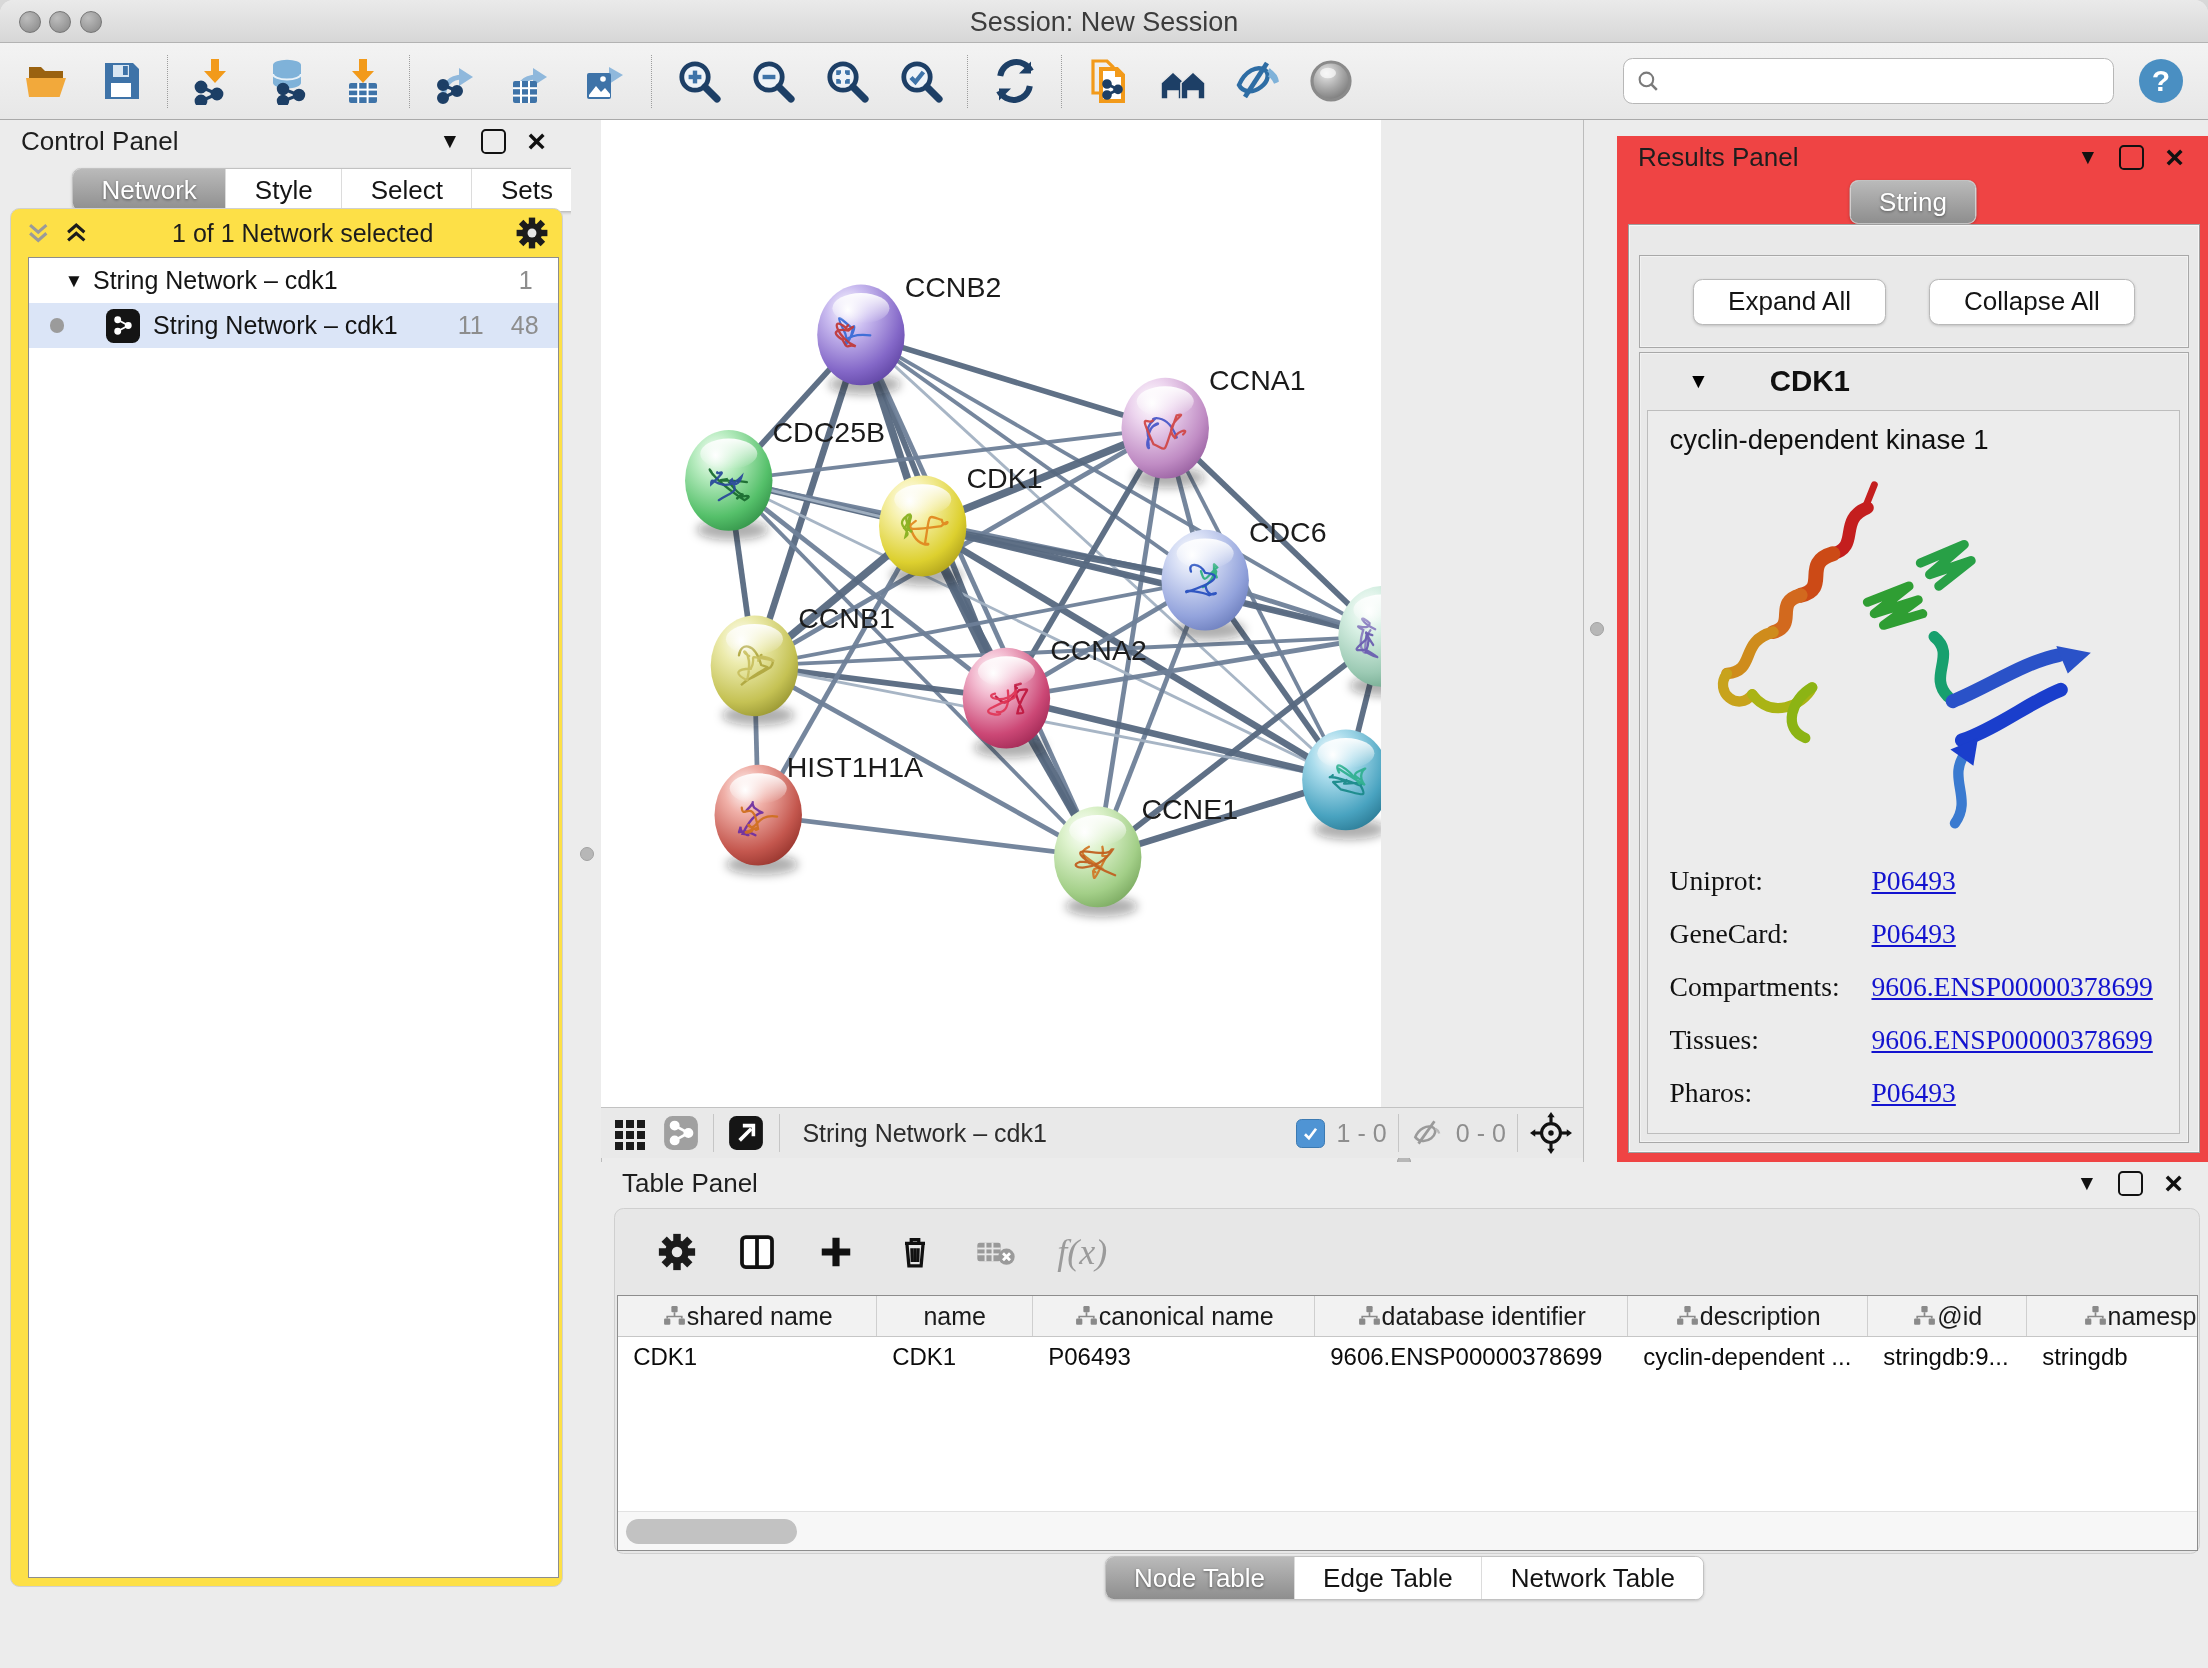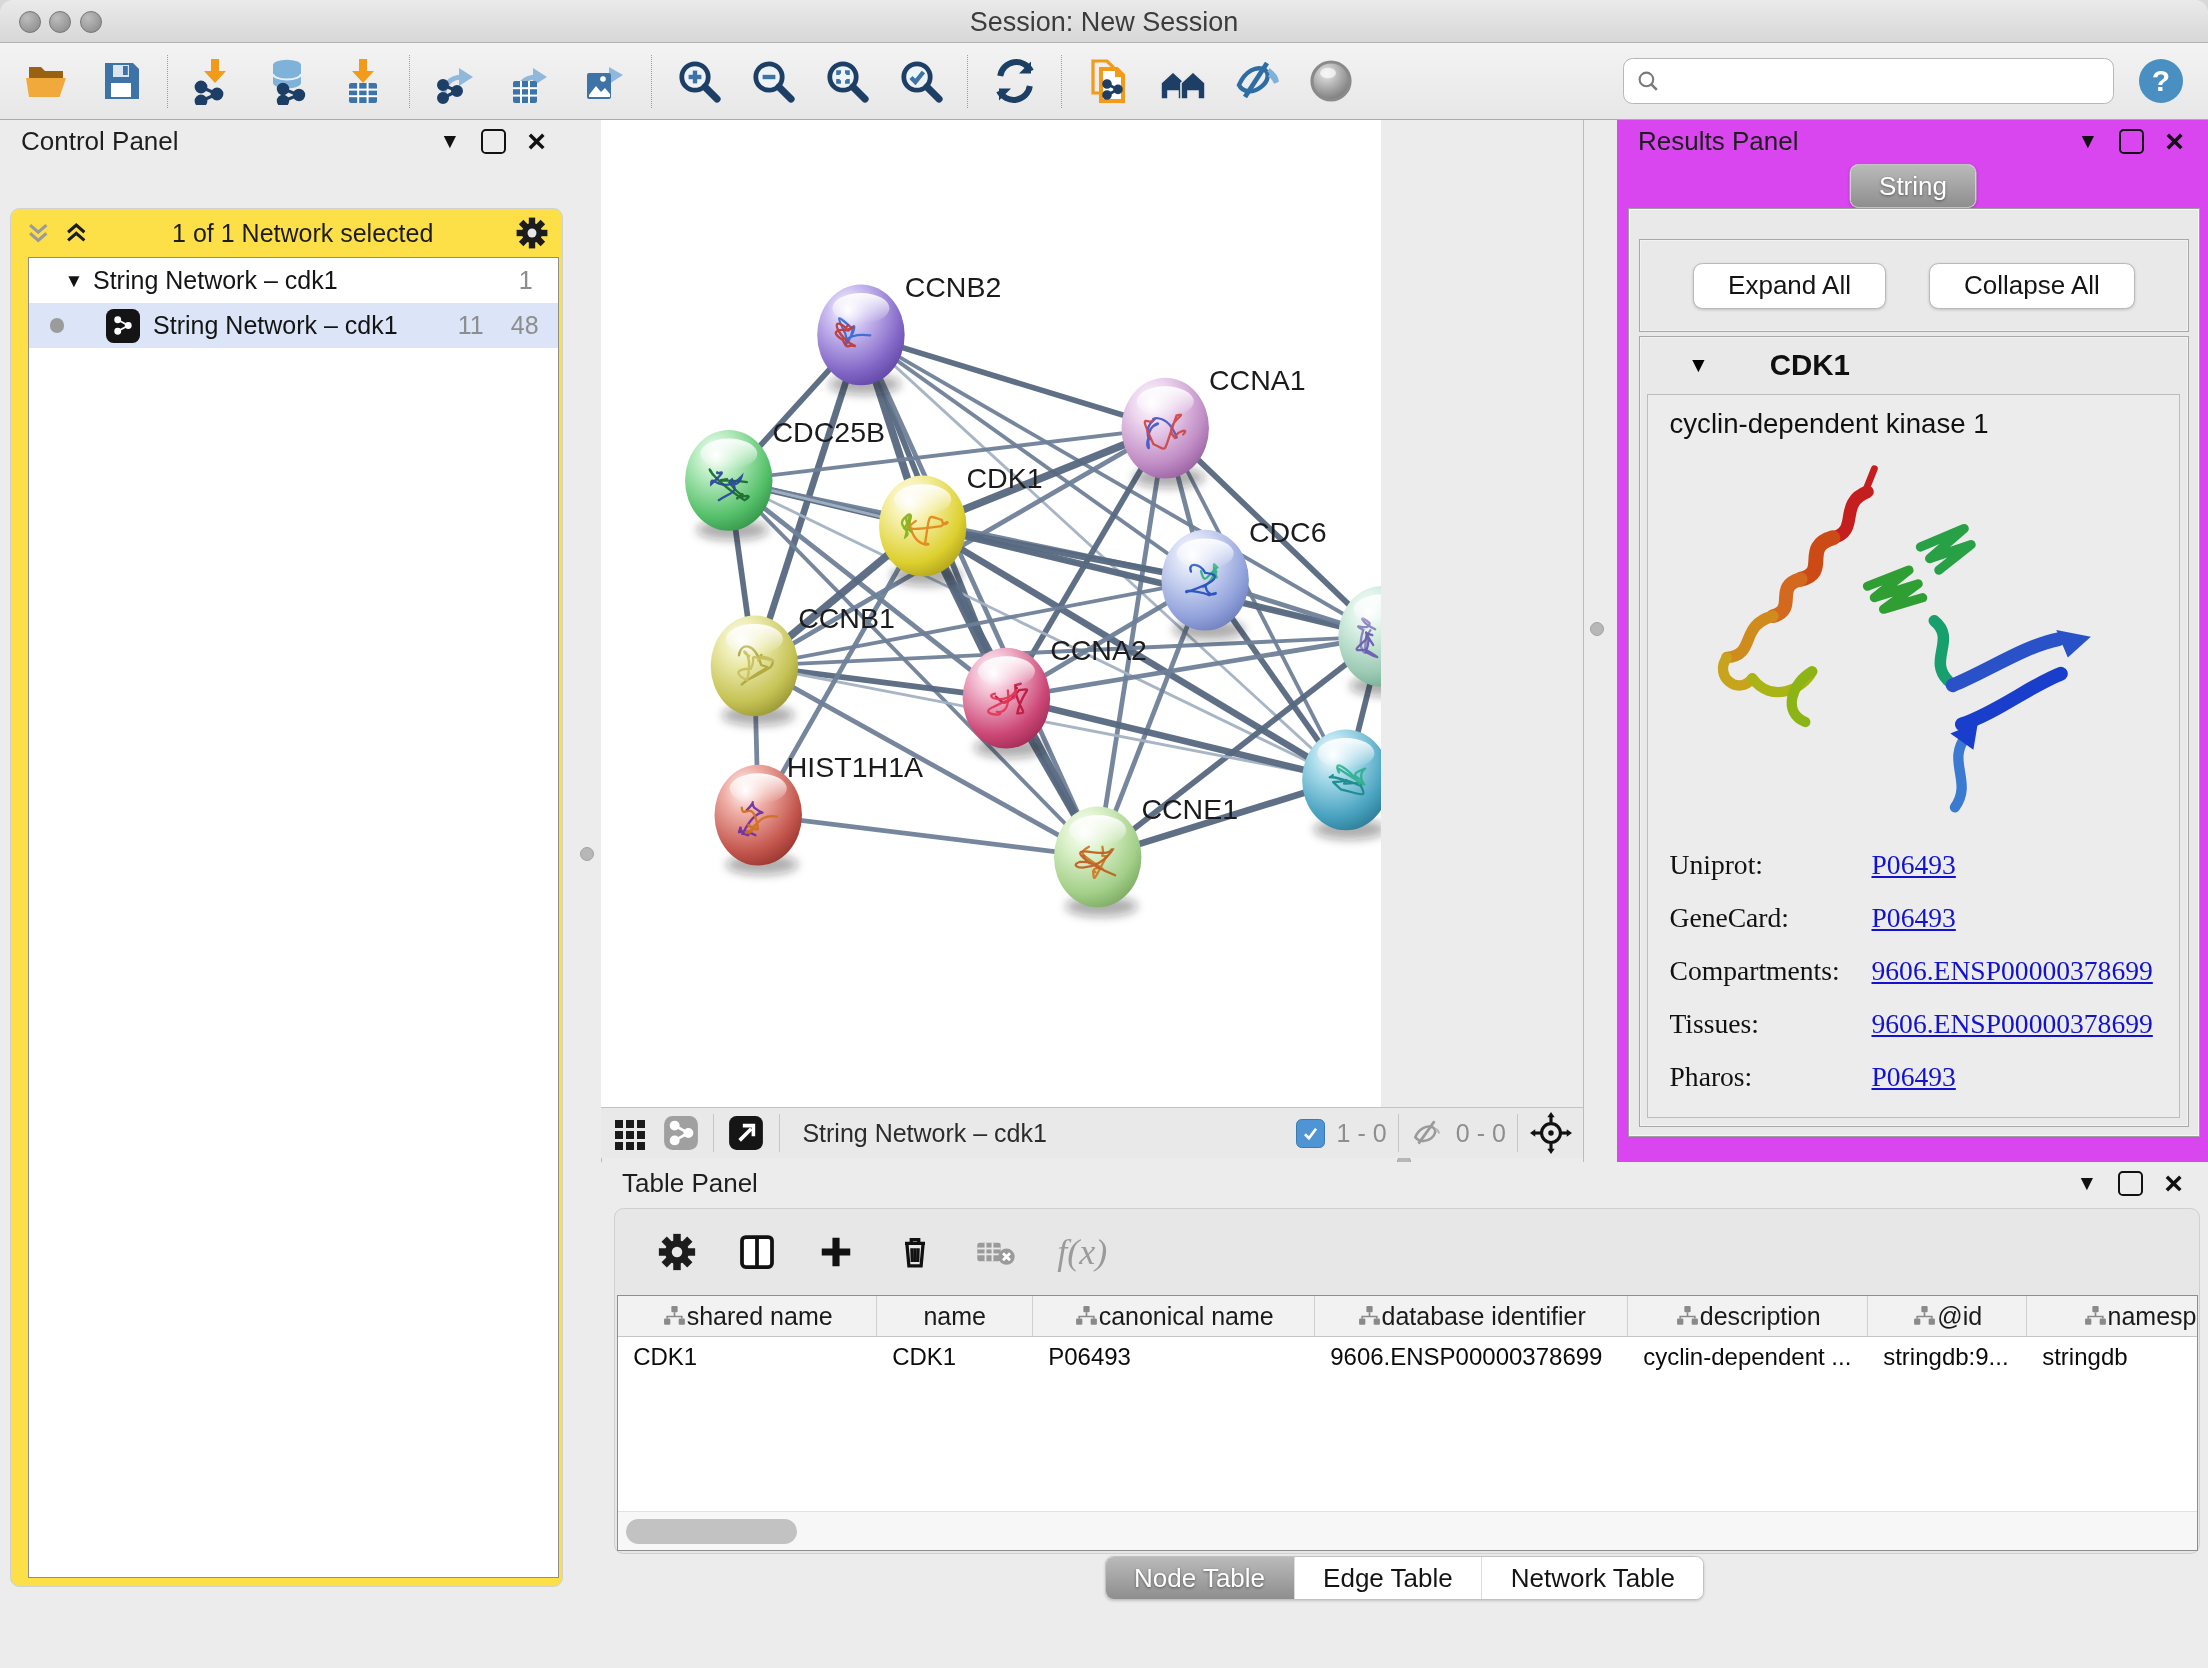--- a/index.html
+++ b/index.html
@@ -65,21 +65,21 @@
   #net-status{position:absolute;left:601px;top:1107px;width:982px;height:51px;background:#e9e9e9;
     border-top:1px solid #c2c2c2;display:flex;align-items:center;gap:13.3px;padding:0 11.4px;box-sizing:border-box;}
   .ns-sep{width:0;height:38px;border-left:1px solid #c6c6c6;}
   .ns-title{font-size:25px;color:#2c2c2c;margin-left:9.5px;white-space:nowrap;}
   .ns-gray{font-size:25px;color:#8e8e8e;}
   .ns-right{margin-left:auto;display:flex;align-items:center;gap:11.4px;}
   .chk{width:27px;height:27px;border-radius:5.7px;background:#4f94d4;border:1px solid #3c7ab2;
     display:flex;align-items:center;justify-content:center;cursor:pointer;}
   .icnbtn{display:flex;align-items:center;justify-content:center;cursor:pointer;}
   
-  #results-panel{position:absolute;left:1617px;top:120px;width:592px;height:1042px;background:#d946ef;}
+  #results-panel{position:absolute;left:1617px;top:136px;width:592px;height:1042px;background:#ef4444;}
   #rp-tab{position:absolute;top:44px;left:50%;transform:translateX(-50%);}
   .rp-outer{position:absolute;left:11.4px;right:9.5px;top:88px;bottom:25px;background:#e9e9e9;
     border:1px solid #9f9f9f;box-shadow:inset 0 0 0 1px #f6f6f6;}
   .rp-box1{position:absolute;left:9.5px;right:9.5px;top:30px;height:91px;border:1px solid #a8a8a8;
     box-shadow:inset 0 0 0 1px #f2f2f2;display:flex;align-items:center;justify-content:center;gap:43px;}
   .rp-btn{background:#fff;border:1px solid #b9b9b9;border-radius:9.5px;height:46px;padding:0 34px;
     font-size:26px;color:#141414;display:flex;align-items:center;box-shadow:0 1px 2.9px rgba(0,0,0,.18);cursor:pointer;}
   .rp-box2{position:absolute;left:9.5px;right:9.5px;top:127px;bottom:9.5px;border:1px solid #a8a8a8;
     box-shadow:inset 0 0 0 1px #f2f2f2;}
   .rp-genehead{position:absolute;top:0;left:0;right:0;height:55px;display:flex;align-items:center;}
@@ -335,20 +335,26 @@
 
   <div id="control-panel">
     <div class="phead">
       <span>Control Panel</span>
       <span class="pctrl">
         <span class="pc-caret">▼</span>
         <span class="pc-float"></span>
         <span class="pc-close">×</span>
       </span>
     </div>
+    <div id="cp-tabs" class="tabbar">
+        <span class="tab sel">Network</span>
+        <span class="tab">Style</span>
+        <span class="tab">Select</span>
+        <span class="tab">Sets</span>
+      </div>
     <div class="cp-box">
       <div class="cp-toolbar">
         <span class="icnbtn" style="margin-right:9.5px">
           <svg width="28.5" height="28.5" viewBox="0 0 28 28">
               <g fill="none" stroke="#9a9a9a" stroke-width="3">
             <polyline points="6,6 14,13 22,6"></polyline>
                 <polyline points="6,14 14,21 22,14"></polyline>
               </g>
             </svg>
         </span>

